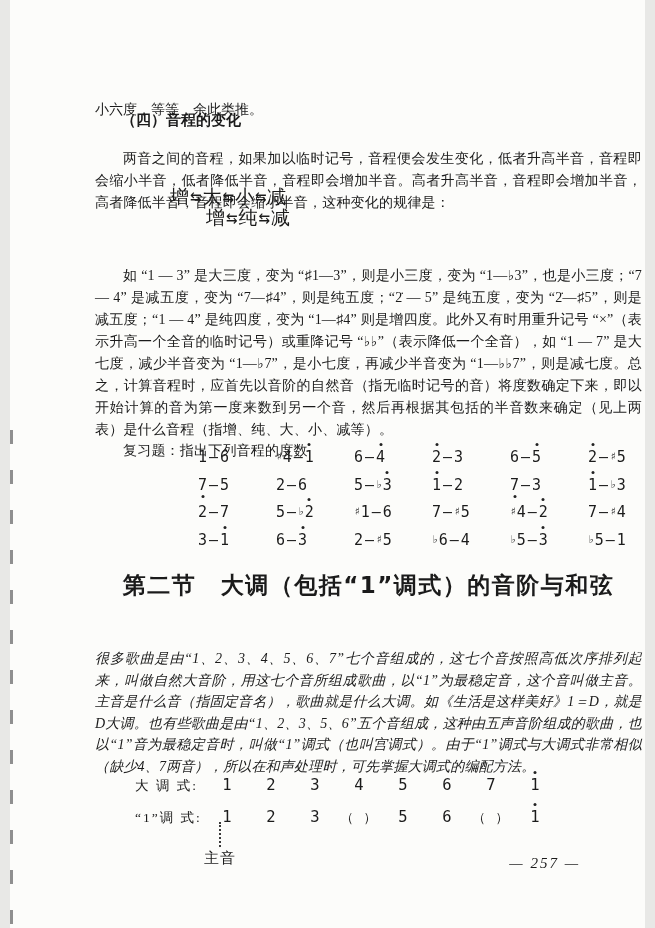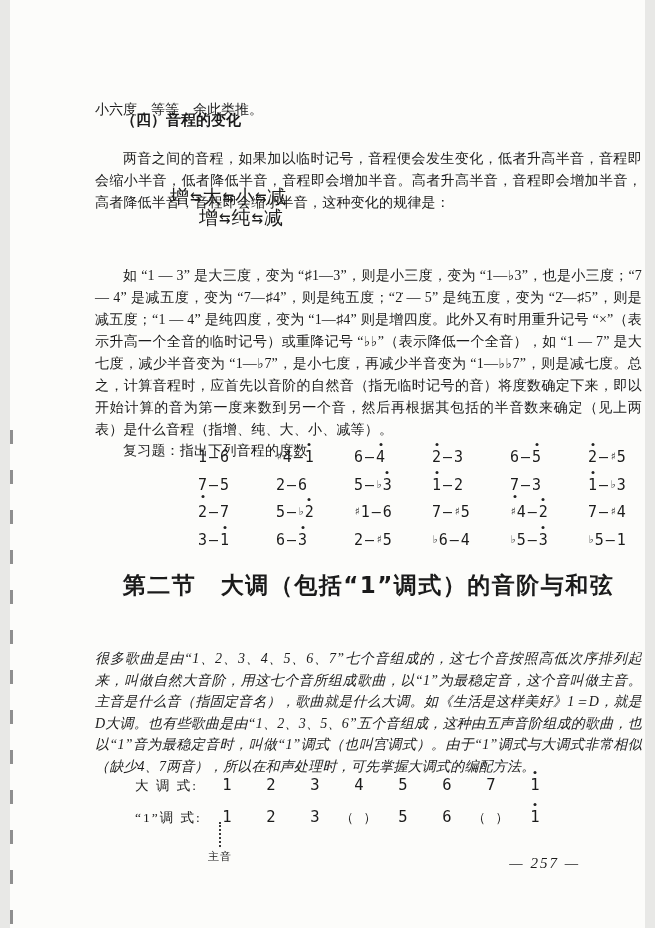--- a/index.html
+++ b/index.html
@@ -25,21 +25,21 @@
   .noindent { text-indent:0; }
   .line { font-size:14px; line-height:20px; }
   .h-sans {
     font-family:"DejaVu Sans","Liberation Sans",sans-serif;
     font-weight:700; font-size:15px; line-height:20px; margin:0;
   }
   .l-intro   { top:86px; }
   .l-h4      { top:110px; padding-left:26px; }
   .l-para1   { top:134px; }
   .l-f1      { top:184px; left:160px; width:auto; }
-  .l-f2      { top:205px; left:104px;  width:auto; padding-left:85px; }
+  .l-f2      { top:205px; left:111px;  width:auto; padding-left:85px; }
   .formula   { font-size:19px; letter-spacing:1px; font-family:Liberation Mono, monospace; }
   .l-note    { top:228px; }
   .l-para2   { top:251px; }
   .l-review  { top:426px; padding-left:28px; text-indent:0; }
   .exercise-grid {
     position:absolute; top:448px; left:140px;
     display:grid;
     grid-template-columns:repeat(6,78px);
     grid-auto-rows:27.5px;
     font-family:"DejaVu Sans Mono","Liberation Mono",monospace;
@@ -62,21 +62,21 @@
     width:44px; text-align:center;
     font-family:"DejaVu Sans Mono","Liberation Mono",monospace;
     font-size:15.5px;
   }
   .scale-note.paren { font-size:13px; letter-spacing:1px; }
   .tonic {
     position:absolute; top:822px; left:188px; width:44px;
     display:flex; flex-direction:column; align-items:center;
   }
   .tonic-dots { width:0; height:25px; border-left:2px dotted #3a3a3a; }
-  .tonic-label { font-size:11px; margin-top:2px; letter-spacing:1px; }
+  .tonic-label { font-size:15px; margin-top:2px; letter-spacing:1px; }
   .page-num {
     position:absolute; top:855px; right:65px;
     font-size:15px; font-style:italic; letter-spacing:2px;
   }
   
   .n { position:relative; display:inline-block; }
   .odot {
     position:absolute; left:50%; transform:translateX(-50%);
     width:3px; height:3px; border-radius:50%; background:#222;
   }

